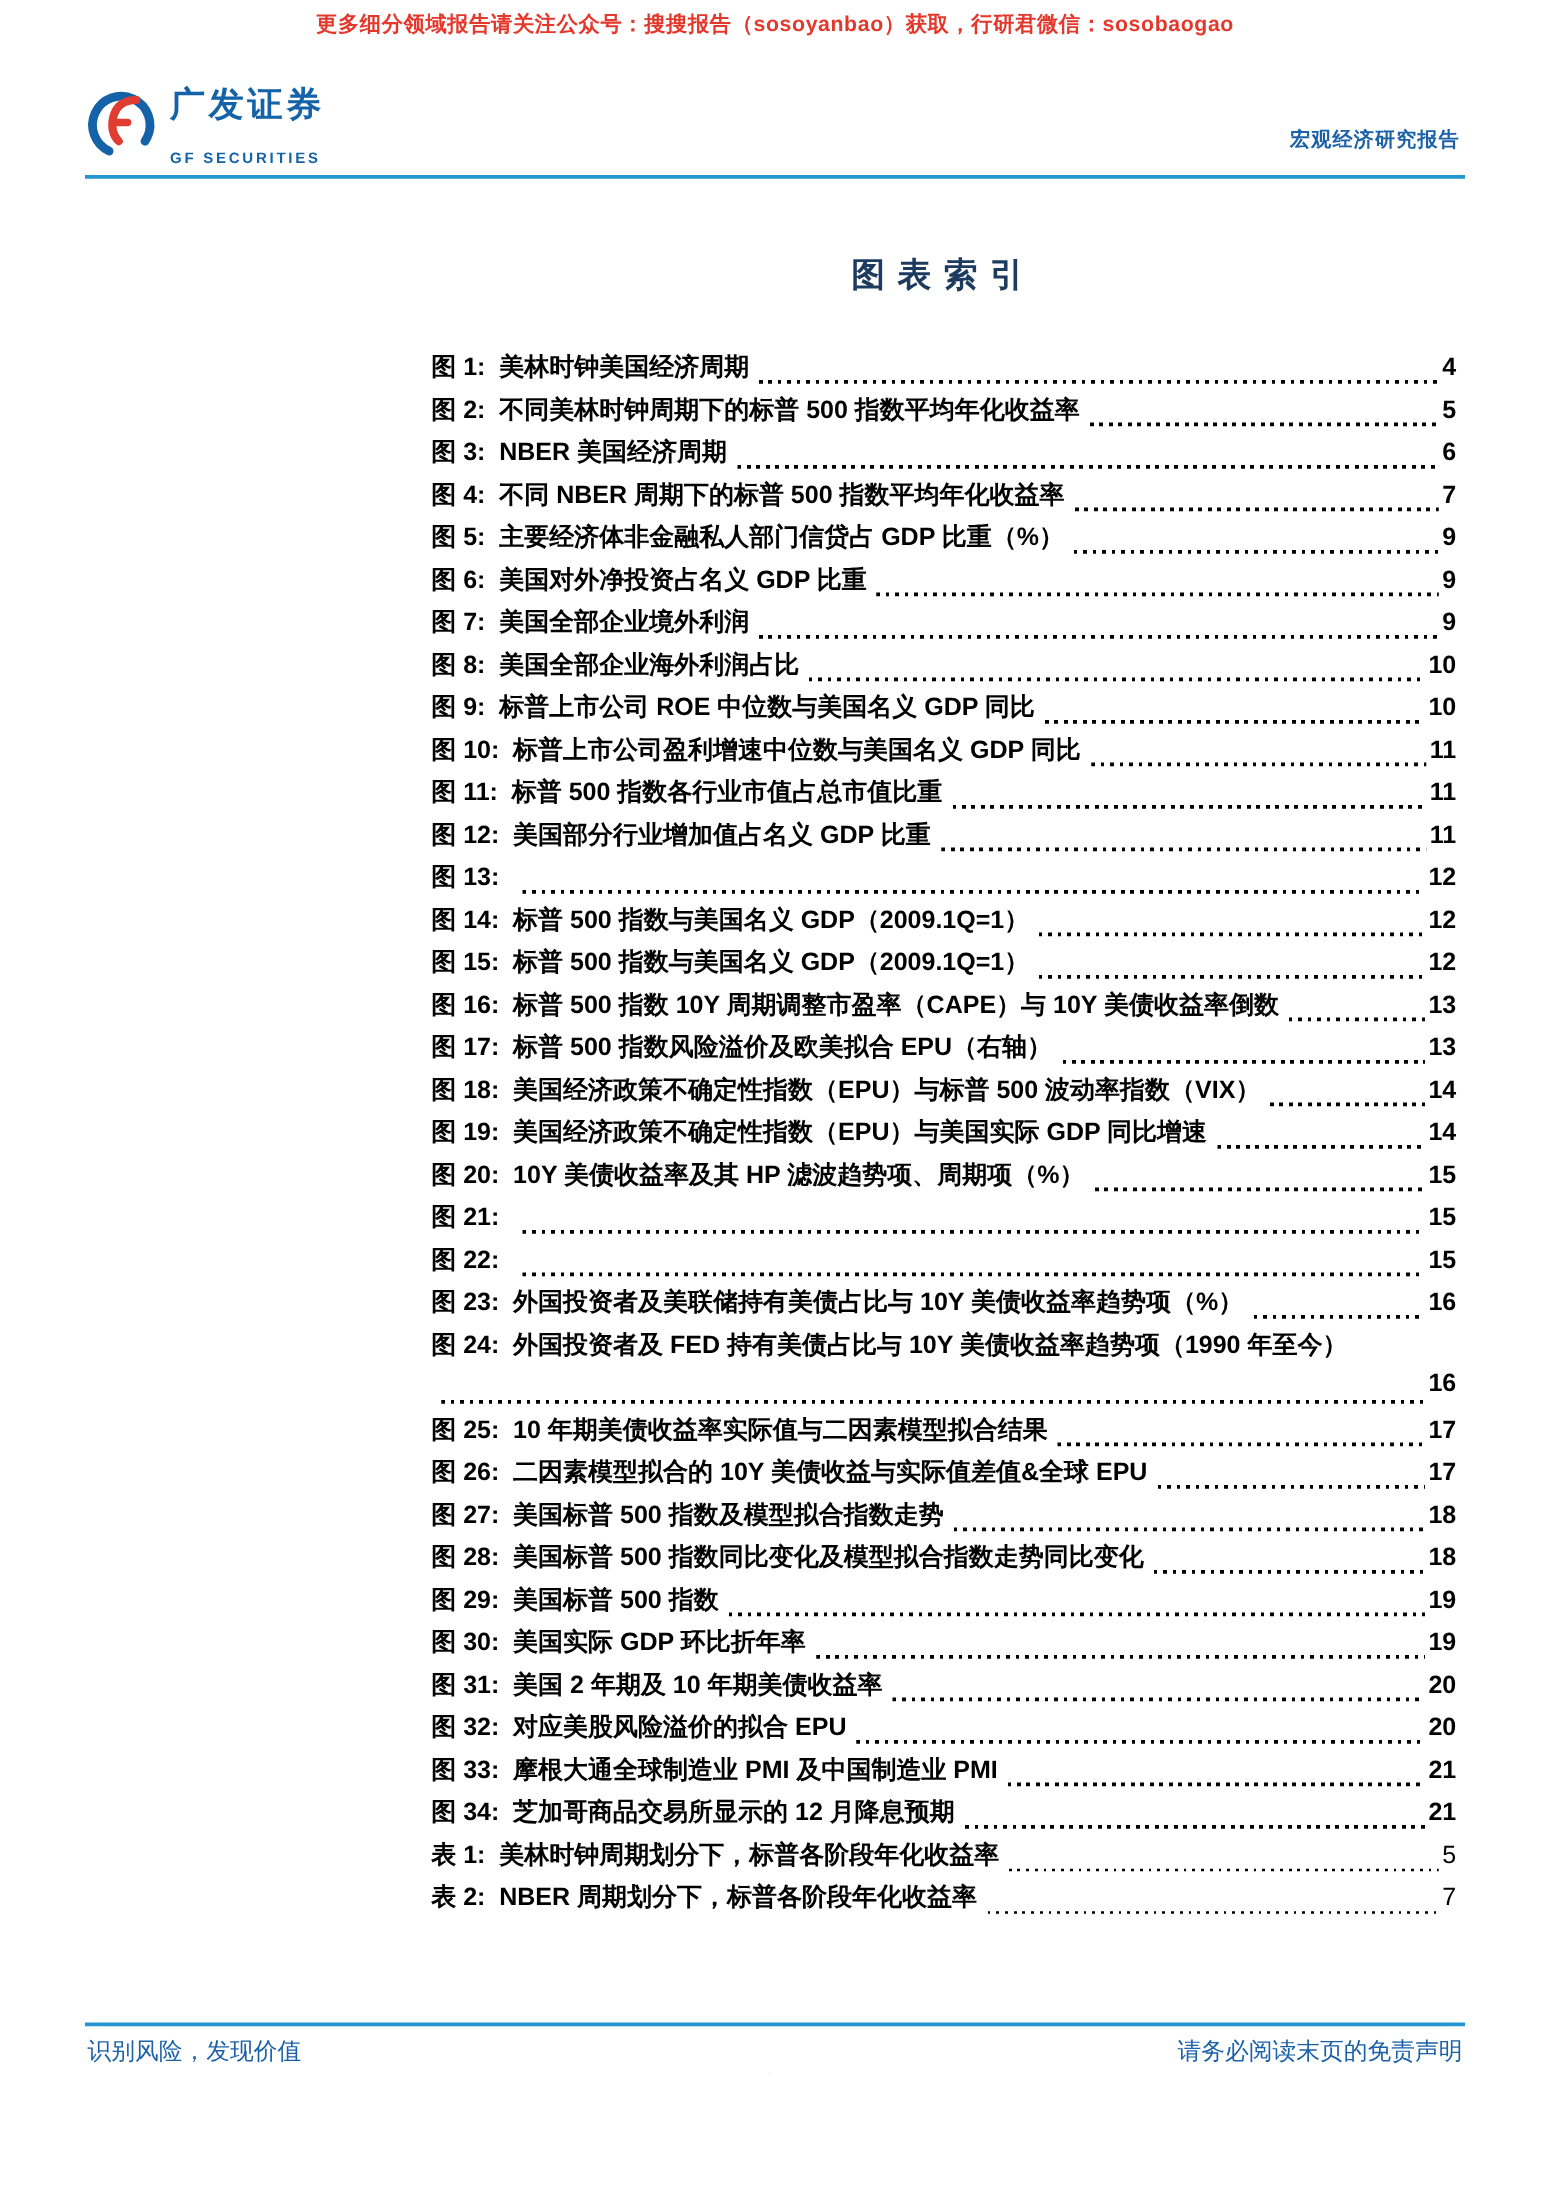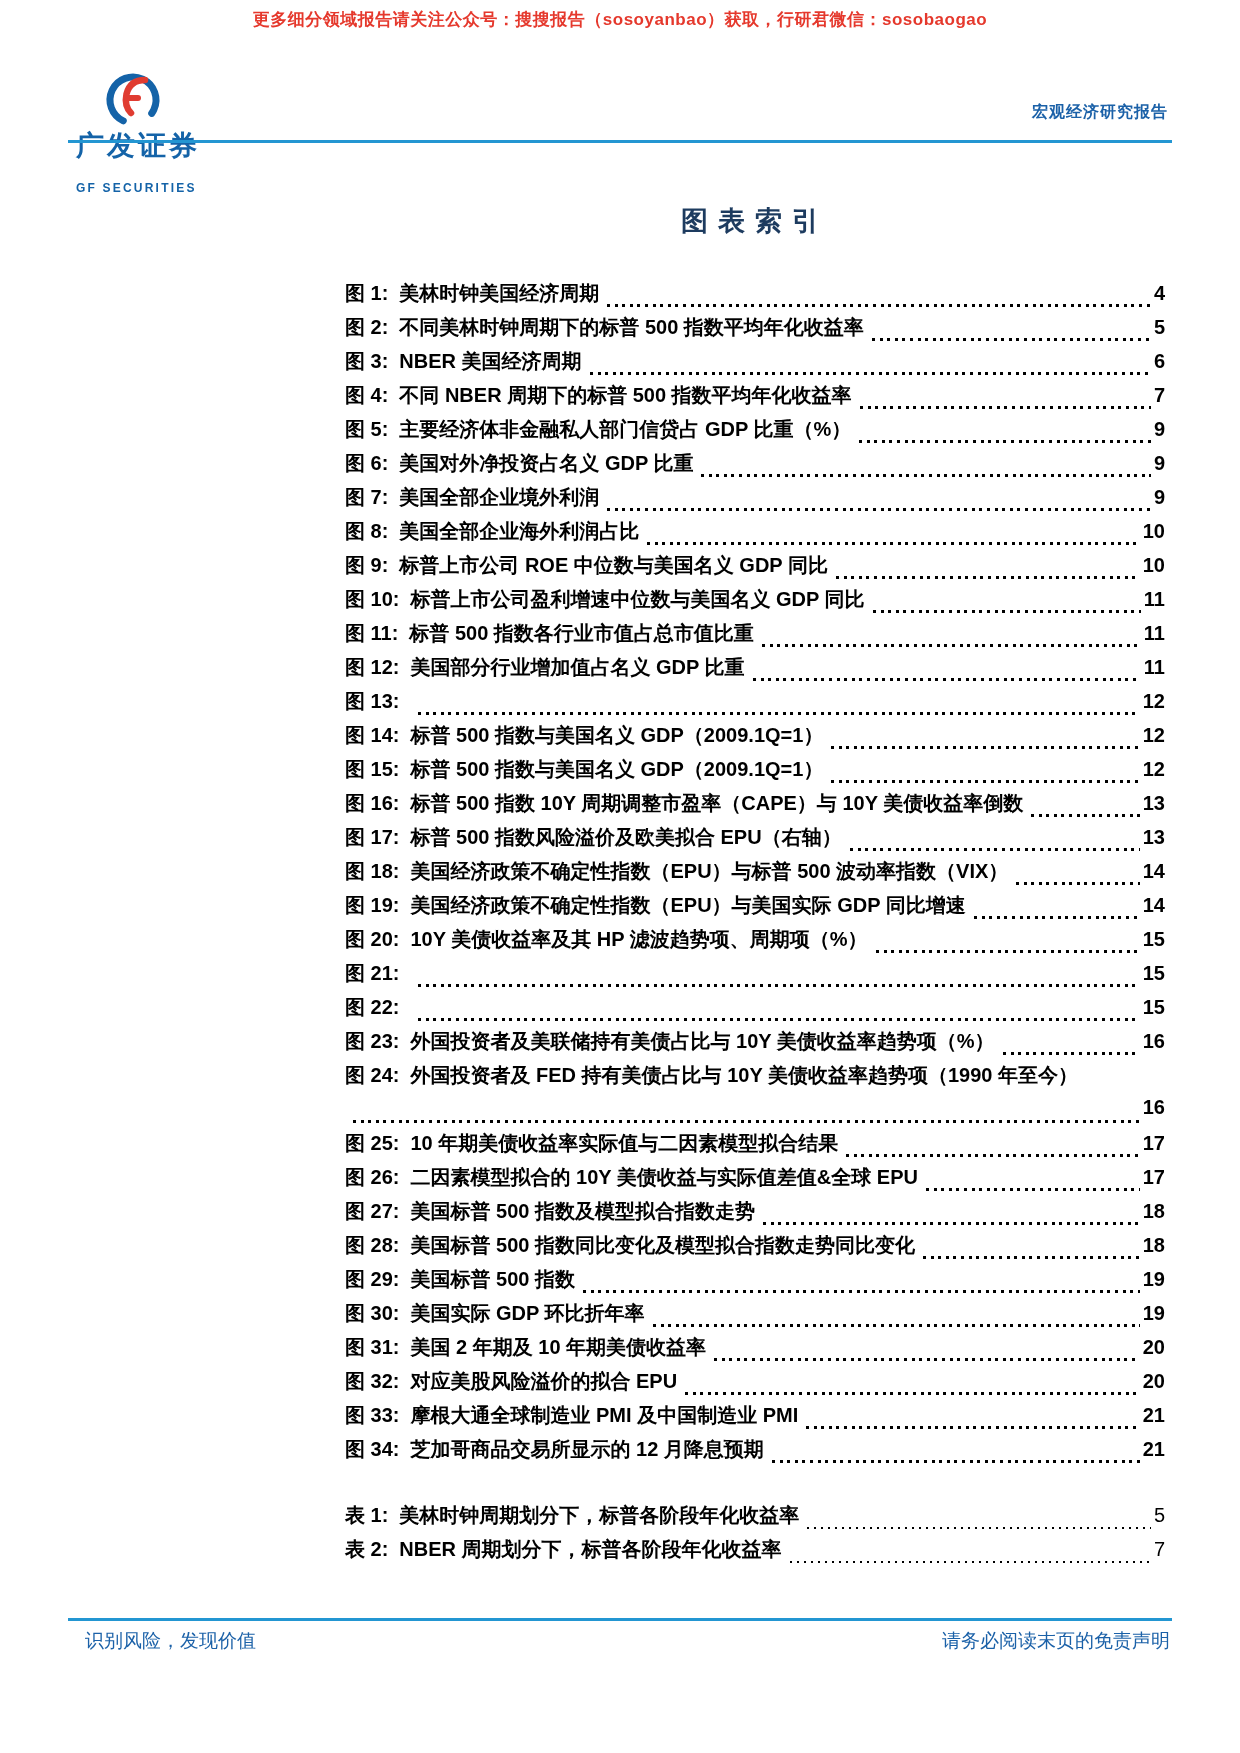--- a/index.html
+++ b/index.html
@@ -15,21 +15,21 @@
   *{box-sizing:border-box;margin:0;padding:0;}
   html,body{background:#ffffff;}
   body{font-family:"Liberation Sans",sans-serif;}
   .page{position:relative;width:1240px;height:1658px;background:#fff;overflow:hidden;}
 
   
   .promo{position:absolute;top:8px;left:0;right:0;text-align:center;
          color:var(--banner-red);font-size:17px;font-weight:bold;letter-spacing:0.5px;}
 
   
-  .logo{position:absolute;left:68px;top:68px;display:flex;align-items:center;flex-direction:column;}
+  .logo{position:absolute;left:68px;top:68px;display:flex;align-items:flex-start;}
   .logo-mark{width:60px;height:62px;flex:0 0 auto;}
   .logo-text{margin-left:8px;display:flex;flex-direction:column;}
   .logo-cn{color:var(--logo-blue);font-size:28px;font-weight:bold;letter-spacing:3px;line-height:32px;}
   .logo-en{color:var(--logo-blue);font-size:12px;font-weight:bold;letter-spacing:2.2px;line-height:16px;margin-top:18px;}
   .report-type{position:absolute;right:72px;top:102px;color:var(--header-blue);
                font-size:16px;font-weight:bold;letter-spacing:1px;}
   .header-rule{position:absolute;left:68px;right:68px;top:140px;height:3px;background:var(--rule-blue);}
 
   
   .main{position:absolute;left:345px;top:196px;width:820px;}
@@ -38,25 +38,25 @@
   .toc-row{display:flex;align-items:baseline;height:34px;font-size:20px;
            font-weight:bold;color:var(--text-black);}
   .t-label{white-space:nowrap;margin-right:11px;}
   .t-title{white-space:nowrap;}
   .leader{flex:1 1 10px;min-width:10px;height:3.2px;align-self:flex-end;margin:0 3px 7px 8px;
           background-image:repeating-linear-gradient(to right,#000 0 3px,transparent 3px 7.6px);}
   .leader.thin{height:2.4px;
           background-image:repeating-linear-gradient(to right,#000 0 2.2px,transparent 2.2px 7px);}
   .pg{white-space:nowrap;}
   .pg-light{font-weight:normal;}
-  .tables-block{margin-top:32px;}
+  .tables-block{}
 
   
   .footer-rule{position:absolute;left:68px;right:68px;top:1618px;height:3px;background:var(--rule-blue);}
-  .footer-left{position:absolute;left:85px;top:1628px;color:var(--header-blue);font-size:19px;}
+  .footer-left{position:absolute;left:70px;top:1628px;color:var(--header-blue);font-size:19px;}
   .footer-right{position:absolute;right:70px;top:1628px;color:var(--header-blue);font-size:19px;}
   .page-num{position:absolute;left:0;right:0;top:1656px;text-align:center;
             color:var(--pagenum-navy);font-size:19px;font-weight:bold;}
 </style>
 </head>
 <body>
 
 <div class="page">
 
   <div class="promo">更多细分领域报告请关注公众号：搜搜报告（sosoyanbao）获取，行研君微信：sosobaogao</div>

